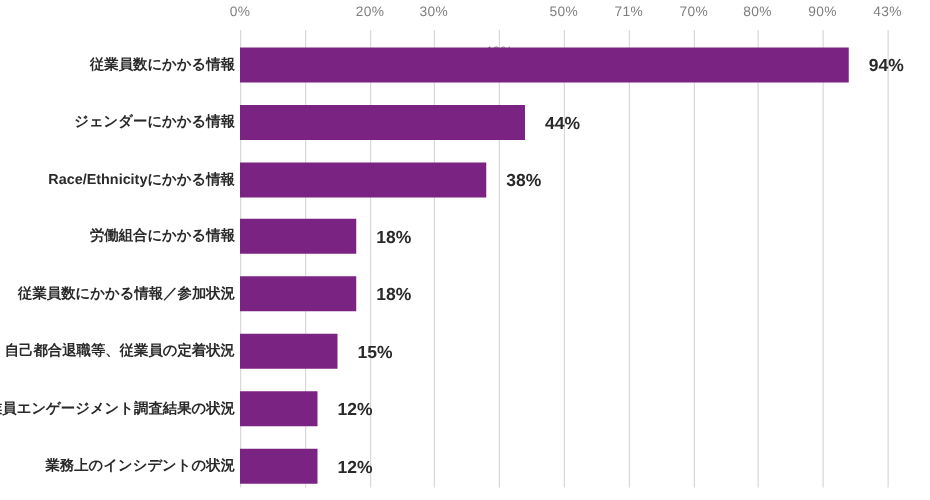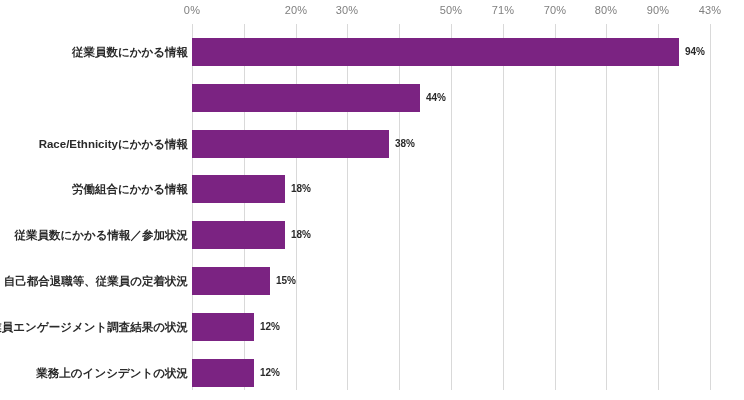--- a/index.html
+++ b/index.html
@@ -100,25 +100,26 @@
     height: 28px;
     background: #7B2382;
     box-sizing: border-box;
   }
 
   .bar-value {
     position: absolute;
     top: 0;
     height: 28px;
     line-height: 28px;
-    font-size: 10px;
+    font-size: 14px;
     font-weight: bold;
     color: #2a2a2a;
     white-space: nowrap;
     padding-left: 6px;
+    margin-left: 10px;
   }
 </style>
 </head>
 <body>
 
 <div id="chart-root">
 
   <div class="x-axis-labels">
       <div class="x-tick-label" style="left: 0px; color: rgb(127, 127, 127);">0%</div>
       <div class="x-tick-label" style="left: 52px; color: rgb(127, 127, 127); margin-top: 41px;">10%</div>
@@ -149,20 +150,21 @@
       </div>
   </div>
 
   <div class="rows">
       <div class="row" style="top: 14px;">
         <div class="cat-label" style="color: rgb(42, 42, 42);">従業員数にかかる情報</div>
         <div class="bar" style="width: 487px; background: rgb(123, 35, 130);"></div>
         <div class="bar-value" style="left: 679px; color: rgb(42, 42, 42);">94%</div>
       </div>
       <div class="row" style="top: 59.8px;">
+        <div class="cat-label" style="color: rgb(42, 42, 42);">ジェンダーにかかる情報</div>
         <div class="bar" style="width: 228px; background: rgb(123, 35, 130);"></div>
         <div class="bar-value" style="left: 420px; color: rgb(42, 42, 42);">44%</div>
       </div>
       <div class="row" style="top: 105.6px;">
         <div class="cat-label" style="color: rgb(42, 42, 42);">Race/Ethnicityにかかる情報</div>
         <div class="bar" style="width: 197px; background: rgb(123, 35, 130);"></div>
         <div class="bar-value" style="left: 389px; color: rgb(42, 42, 42);">38%</div>
       </div>
       <div class="row" style="top: 151.4px;">
         <div class="cat-label" style="color: rgb(42, 42, 42);">労働組合にかかる情報</div>

